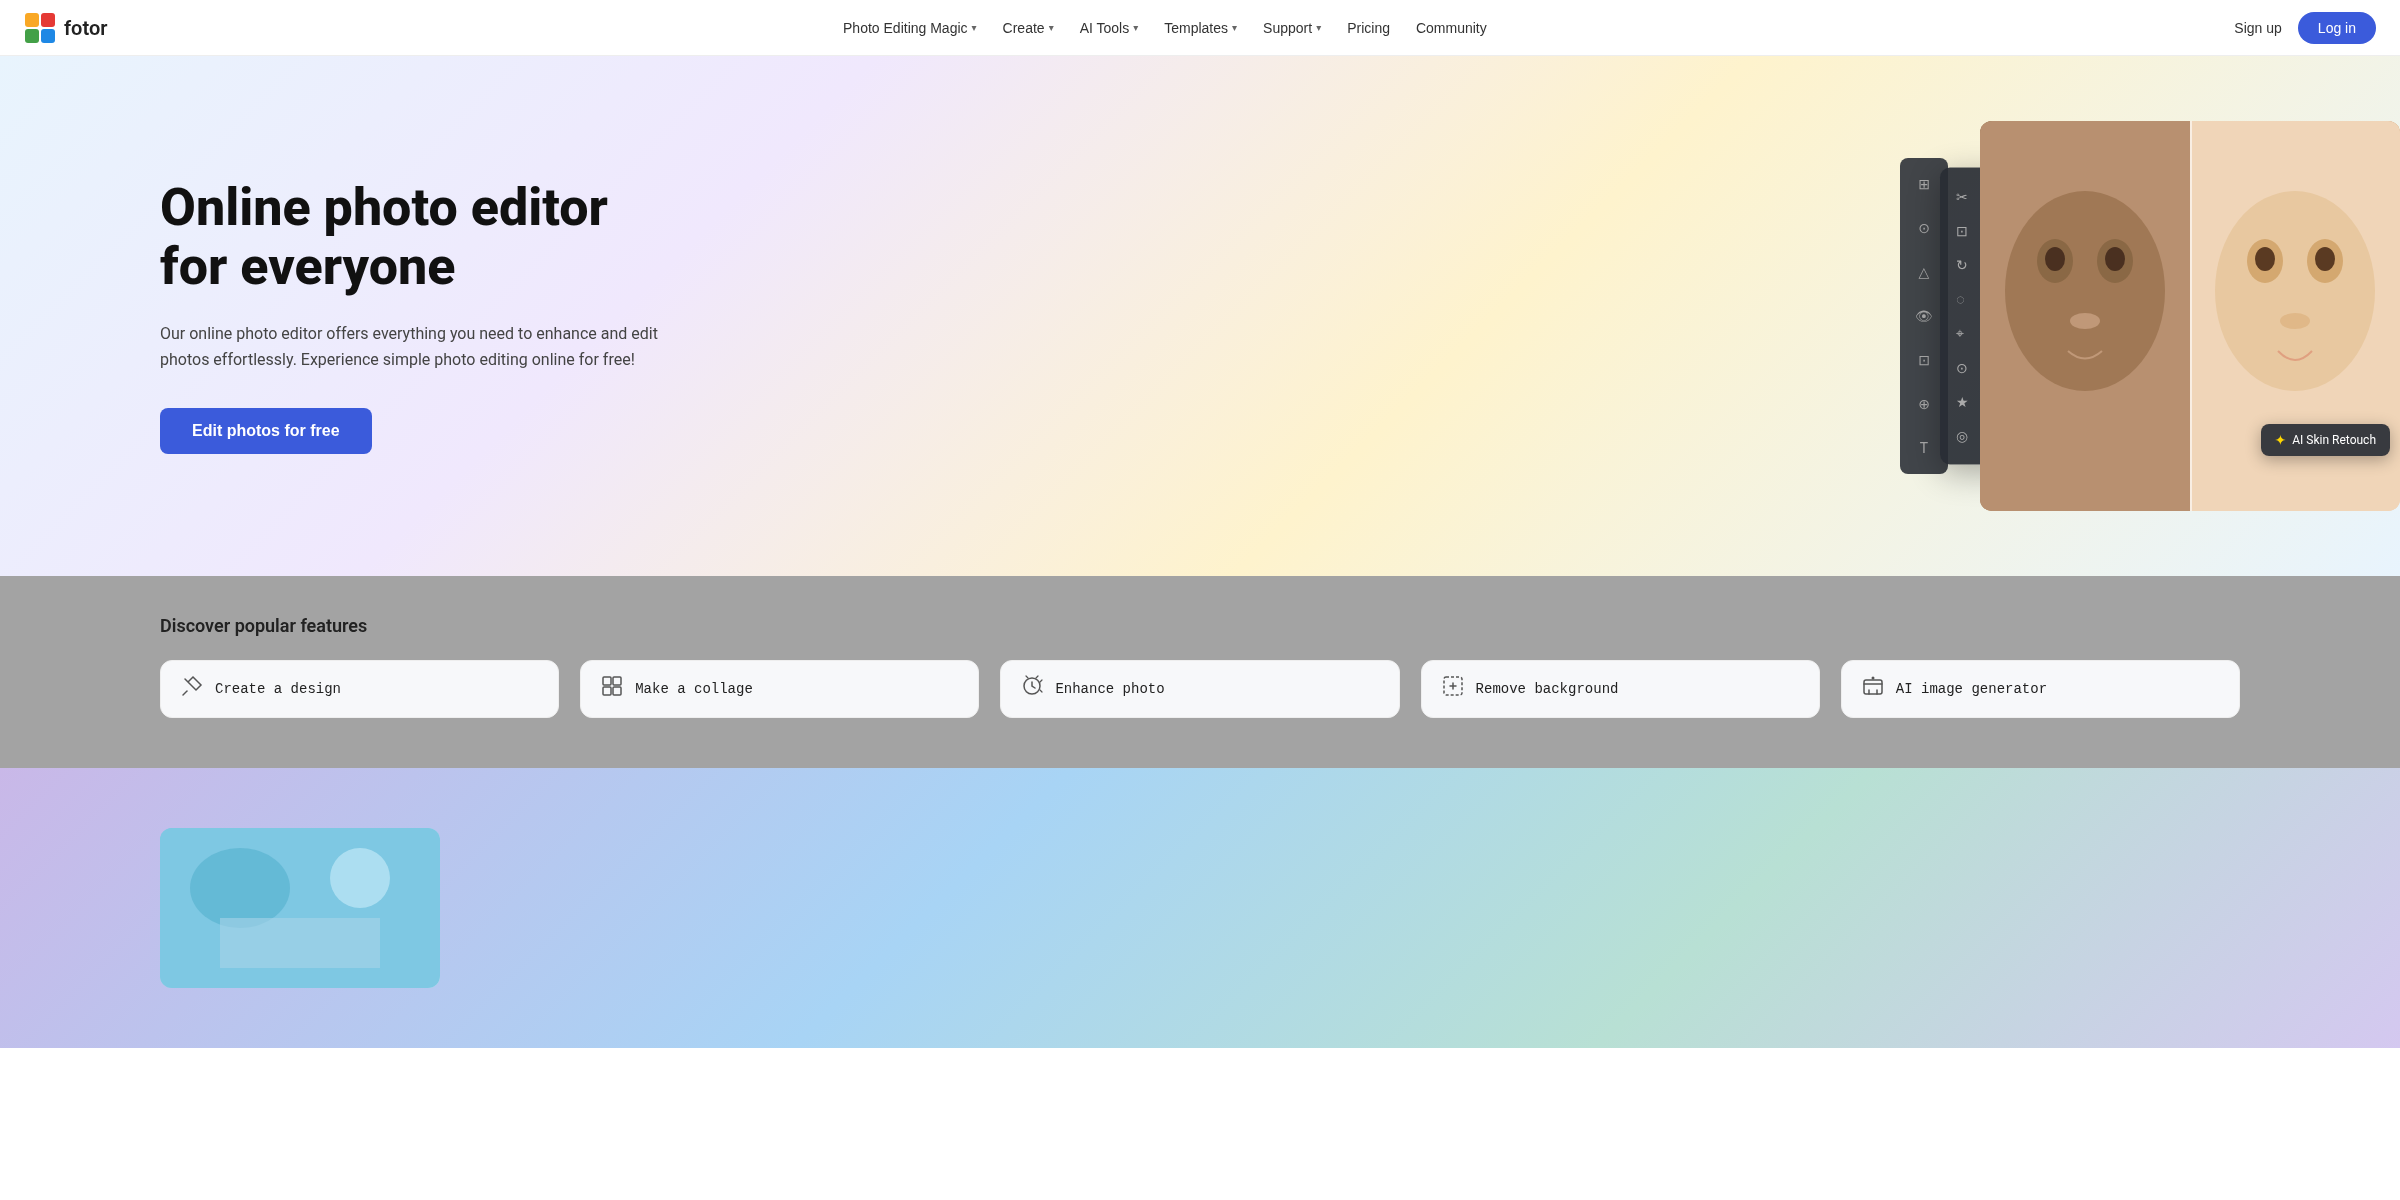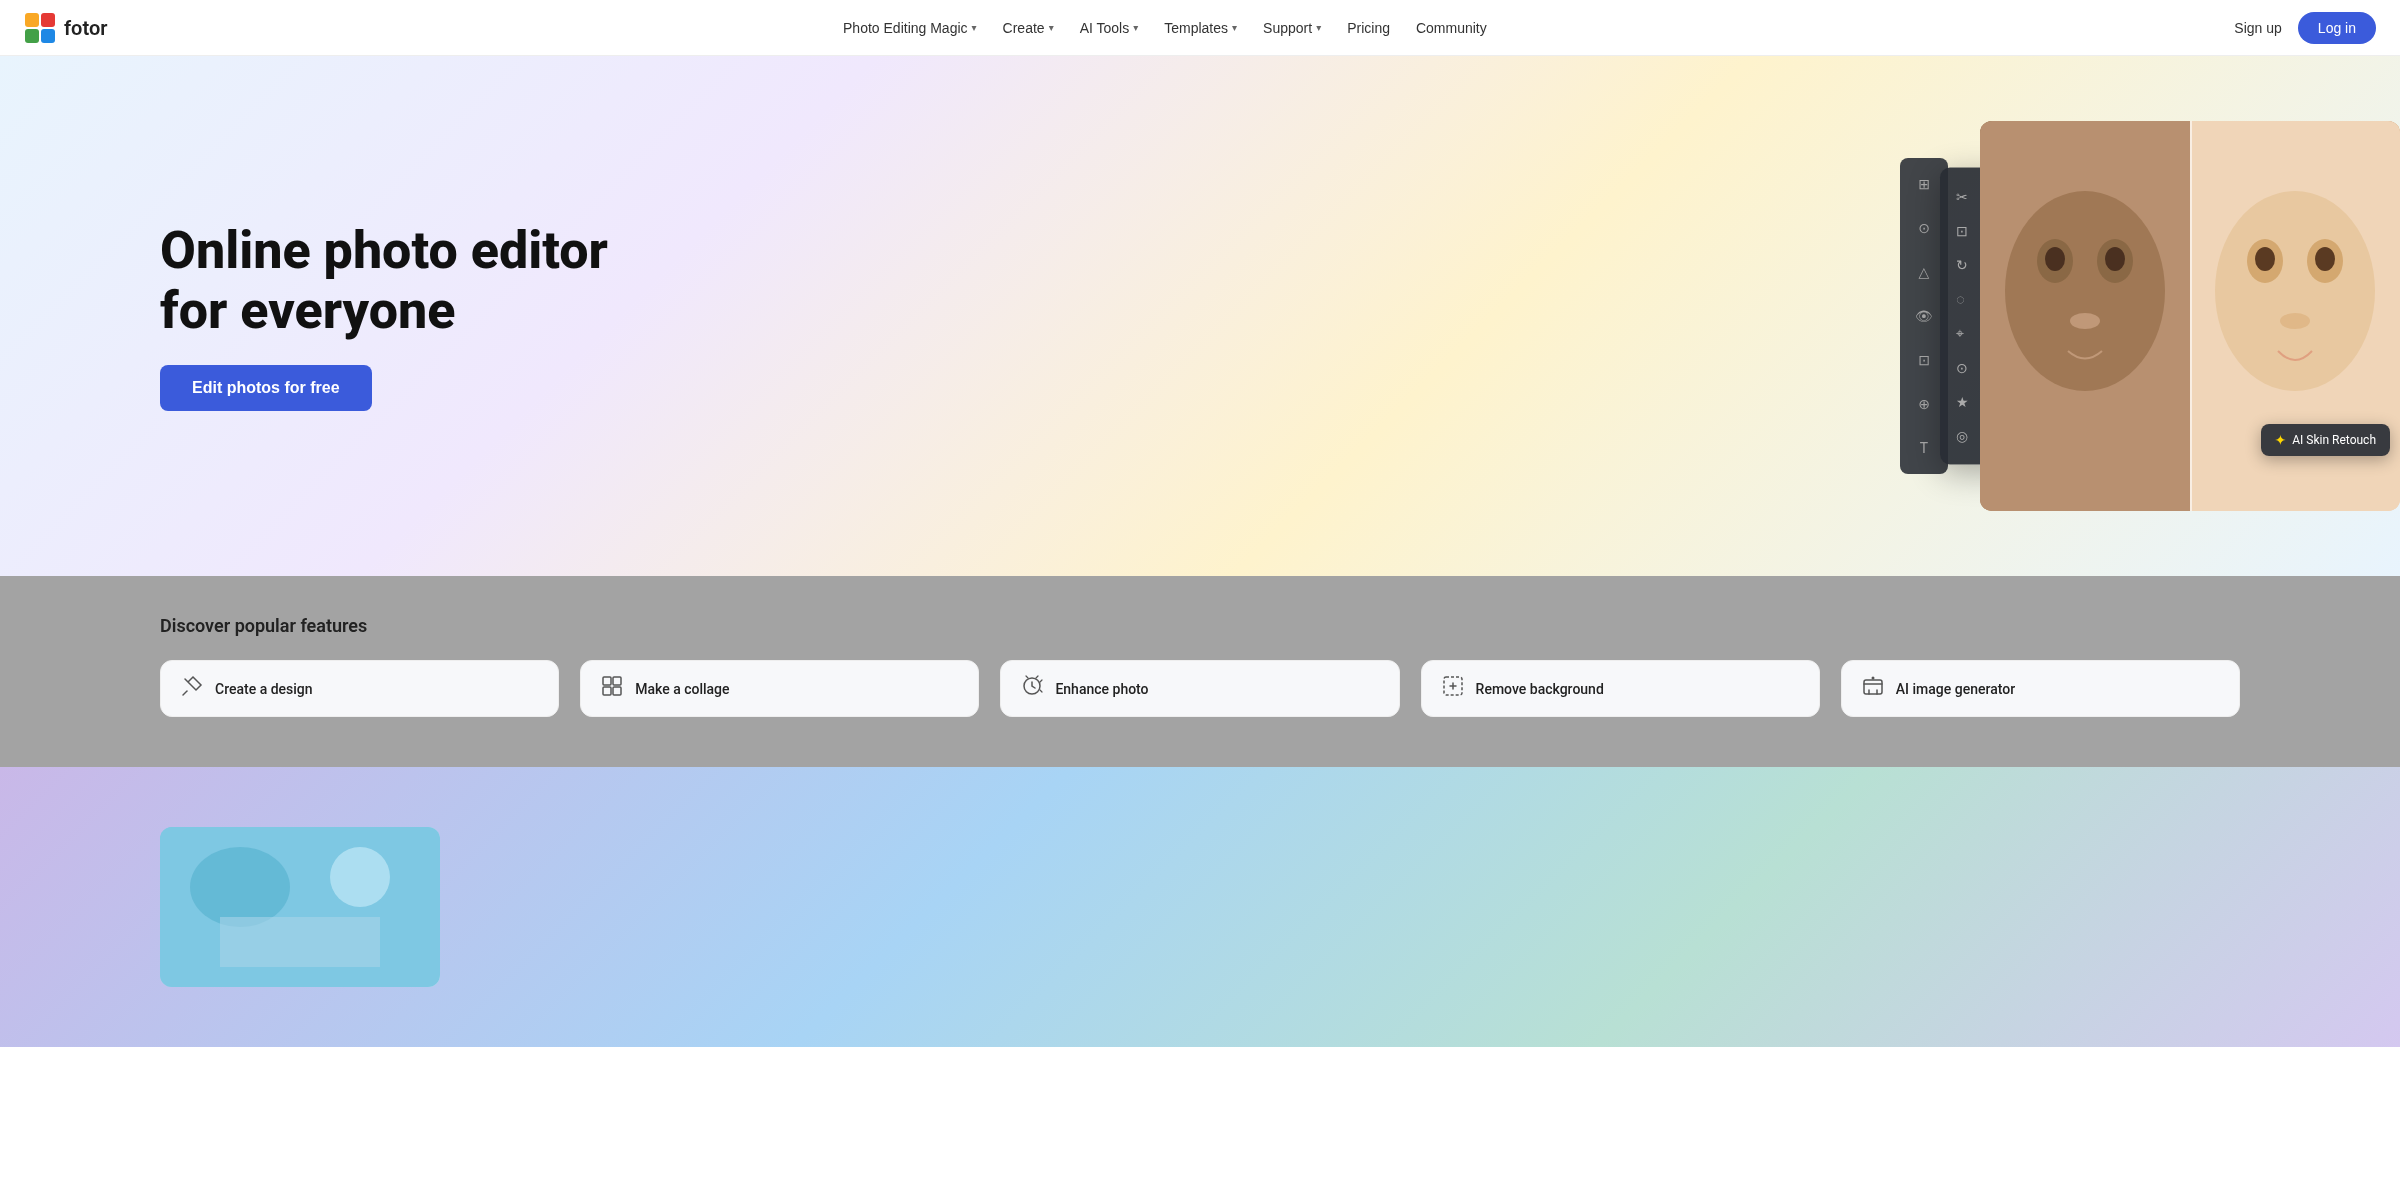--- a/index.html
+++ b/index.html
@@ -105,21 +105,21 @@
       background: rgba(40,44,52,0.92); color: #fff;
       font-size: 12px; padding: 8px 14px; border-radius: 8px;
       display: flex; align-items: center; gap: 6px;
       box-shadow: 0 4px 16px rgba(0,0,0,0.3);
     }
     .ai-badge-star { color: #ffd700; font-size: 14px; }
 
     
     .features-section { padding: 39px 160px 50px; background: #a3a3a3; }
     .features-title { font-size: 18px; font-weight: 600; color: #222; margin-bottom: 24px; }
-    .features-cards { display: flex; gap: 21px; flex-wrap: wrap; }
+    .features-cards { display: flex; gap: 21px; flex-wrap: wrap; font-family: Liberation Mono, monospace; }
     .feature-card {
       display: flex; align-items: center; gap: 12px;
       background: #f7f8fa; border: 1px solid #eee;
       border-radius: 12px; padding: 14px 20px;
       cursor: pointer; flex: 1; min-width: 150px;
       transition: box-shadow 0.2s;
     }
     .feature-card-icon { font-size: 20px; color: #555; flex-shrink: 0; }
     .feature-card-label { font-size: 14px; font-weight: 500; color: #222; white-space: nowrap; }
 
@@ -186,20 +186,21 @@
 
   <div class="nav-actions">
     <button class="btn-signup">Sign up</button>
     <button class="btn-login">Log in</button>
   </div>
 </nav>
 
 <section class="hero">
   <div class="hero-content">
     <h1 class="hero-title">Online photo editor for everyone</h1>
+    <p class="hero-desc">Our online photo editor offers everything you need to enhance and edit photos effortlessly. Experience simple photo editing online for free!</p>
     <button class="btn-cta">Edit photos for free</button>
   </div>
 
   <div class="hero-image-area">
     <div class="hero-photo-container">
 
       <div class="tool-icons-col" style="left:20px; top:50%; transform:translateY(-50%);">
         <div class="tool-icon-btn">⊞</div>
         <div class="tool-icon-btn">⊙</div>
         <div class="tool-icon-btn">△</div>

